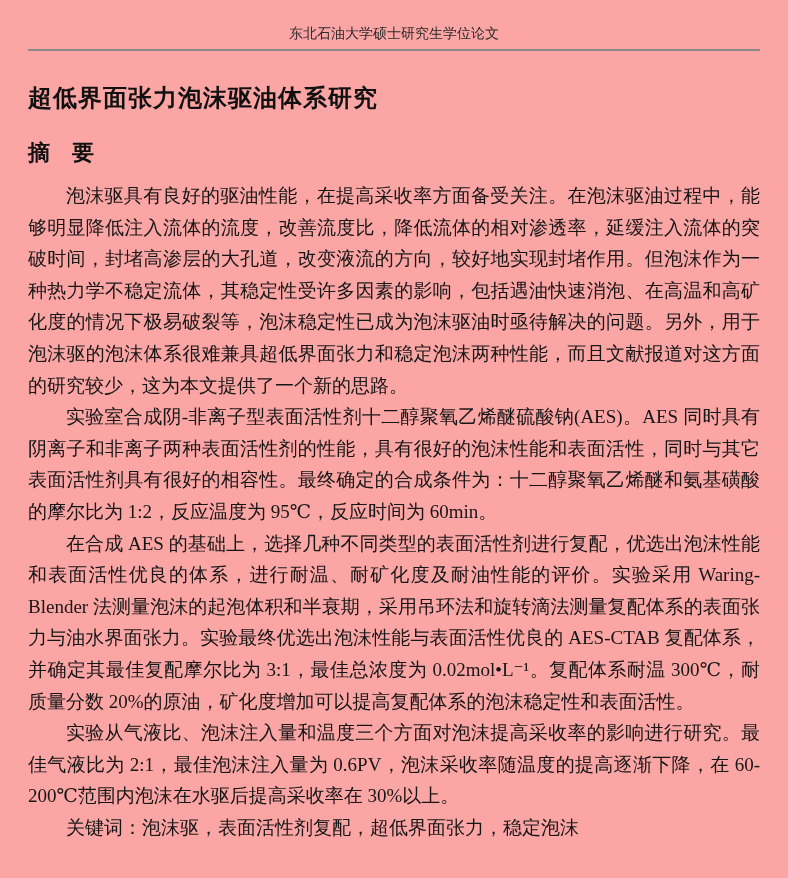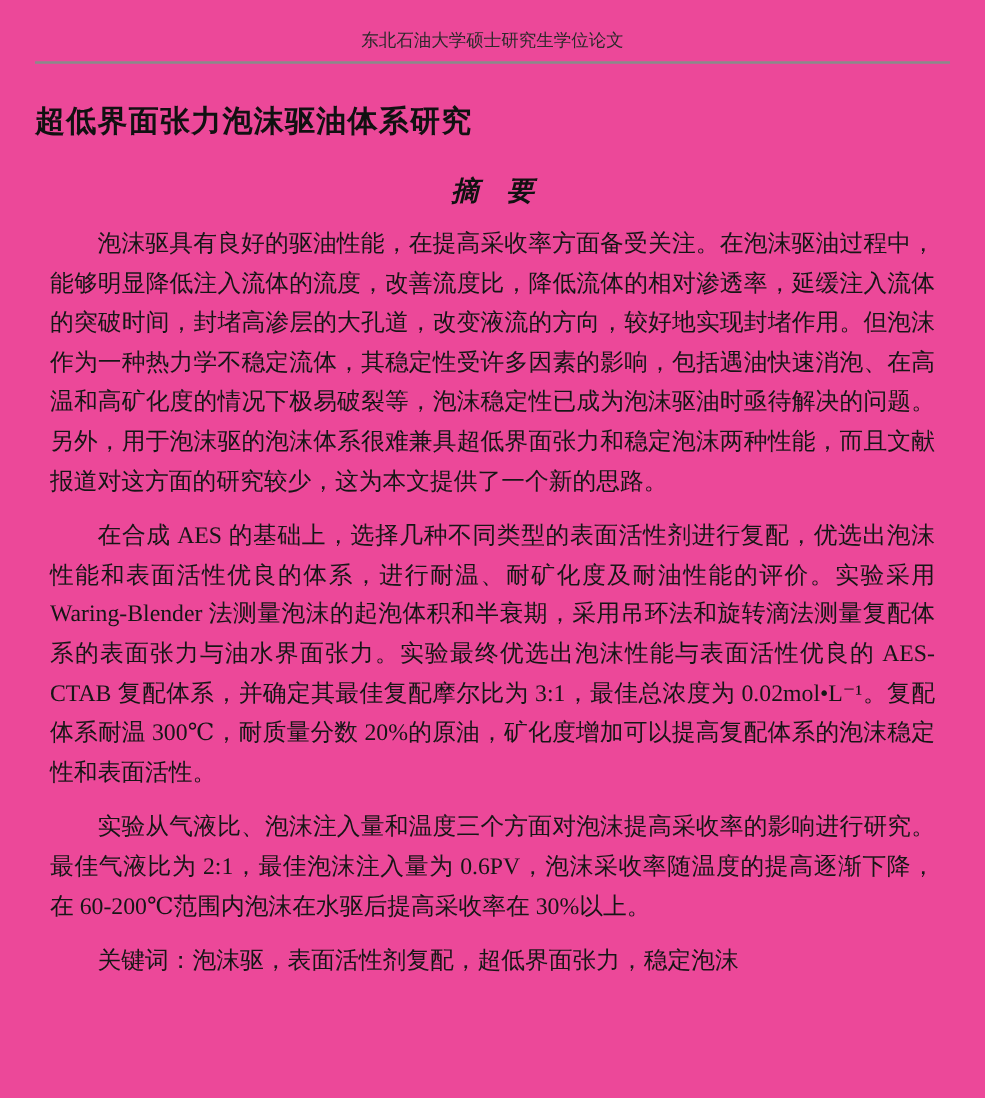--- a/index.html
+++ b/index.html
@@ -5,21 +5,21 @@
   html, body {
     margin: 0;
     padding: 0;
     background: #e8e8e8;
   }
   .page {
     position: relative;
     width: 788px;
     height: 878px;
     margin: 0 auto;
-    background: #ec4899;
+    background: #fca5a5;
     box-sizing: border-box;
     padding: 24px 28px 0 28px;
     overflow: hidden;
     color: #151515;
     font-family: "Liberation Serif", "DejaVu Serif", serif;
   }
   .running-header {
     text-align: center;
     font-size: 14px;
     line-height: 20px;
@@ -35,37 +35,35 @@
     text-align: left;
     font-size: 24px;
     line-height: 30px;
     font-weight: 700;
     letter-spacing: 1px;
     font-family: "Liberation Sans", "DejaVu Sans", sans-serif;
     color: #111;
   }
   .abstract-heading {
     margin: 26px 0 0 0;
-    text-align: center;
     font-size: 22px;
     line-height: 28px;
     font-weight: 700;
     font-family: "Liberation Sans", "DejaVu Sans", sans-serif;
     color: #111;
-    font-style: italic;
   }
   .abstract-body {
     margin-top: 13px;
     font-size: 19px;
     line-height: 31.6px;
     text-align: justify;
     color: #161616;
   }
   .abstract-body p {
-    margin: 12px;
+    margin: 0;
     text-indent: 2em;
   }
   .kw-label {
     font-weight: 400;
   }
 </style>
 </head>
 <body>
 
 <div class="page">
@@ -75,18 +73,19 @@
   </div>
 
   <div class="header-rule"></div>
 
   <h1 class="thesis-title">超低界面张力泡沫驱油体系研究</h1>
 
   <h2 class="abstract-heading">摘　要</h2>
 
   <div class="abstract-body">
     <p>泡沫驱具有良好的驱油性能，在提高采收率方面备受关注。在泡沫驱油过程中，能够明显降低注入流体的流度，改善流度比，降低流体的相对渗透率，延缓注入流体的突破时间，封堵高渗层的大孔道，改变液流的方向，较好地实现封堵作用。但泡沫作为一种热力学不稳定流体，其稳定性受许多因素的影响，包括遇油快速消泡、在高温和高矿化度的情况下极易破裂等，泡沫稳定性已成为泡沫驱油时亟待解决的问题。另外，用于泡沫驱的泡沫体系很难兼具超低界面张力和稳定泡沫两种性能，而且文献报道对这方面的研究较少，这为本文提供了一个新的思路。</p>
+    <p>实验室合成阴-非离子型表面活性剂十二醇聚氧乙烯醚硫酸钠(AES)。AES 同时具有阴离子和非离子两种表面活性剂的性能，具有很好的泡沫性能和表面活性，同时与其它表面活性剂具有很好的相容性。最终确定的合成条件为：十二醇聚氧乙烯醚和氨基磺酸的摩尔比为 1:2，反应温度为 95℃，反应时间为 60min。</p>
     <p>在合成 AES 的基础上，选择几种不同类型的表面活性剂进行复配，优选出泡沫性能和表面活性优良的体系，进行耐温、耐矿化度及耐油性能的评价。实验采用 Waring-Blender 法测量泡沫的起泡体积和半衰期，采用吊环法和旋转滴法测量复配体系的表面张力与油水界面张力。实验最终优选出泡沫性能与表面活性优良的 AES-CTAB 复配体系，并确定其最佳复配摩尔比为 3:1，最佳总浓度为 0.02mol•L⁻¹。复配体系耐温 300℃，耐质量分数 20%的原油，矿化度增加可以提高复配体系的泡沫稳定性和表面活性。</p>
     <p>实验从气液比、泡沫注入量和温度三个方面对泡沫提高采收率的影响进行研究。最佳气液比为 2:1，最佳泡沫注入量为 0.6PV，泡沫采收率随温度的提高逐渐下降，在 60-200℃范围内泡沫在水驱后提高采收率在 30%以上。</p>
     <p class="keywords-line"><span class="kw-label">关键词：</span><span>泡沫驱，表面活性剂复配，超低界面张力，稳定泡沫</span></p>
   </div>
 
 </div>
 
 </body></html>

